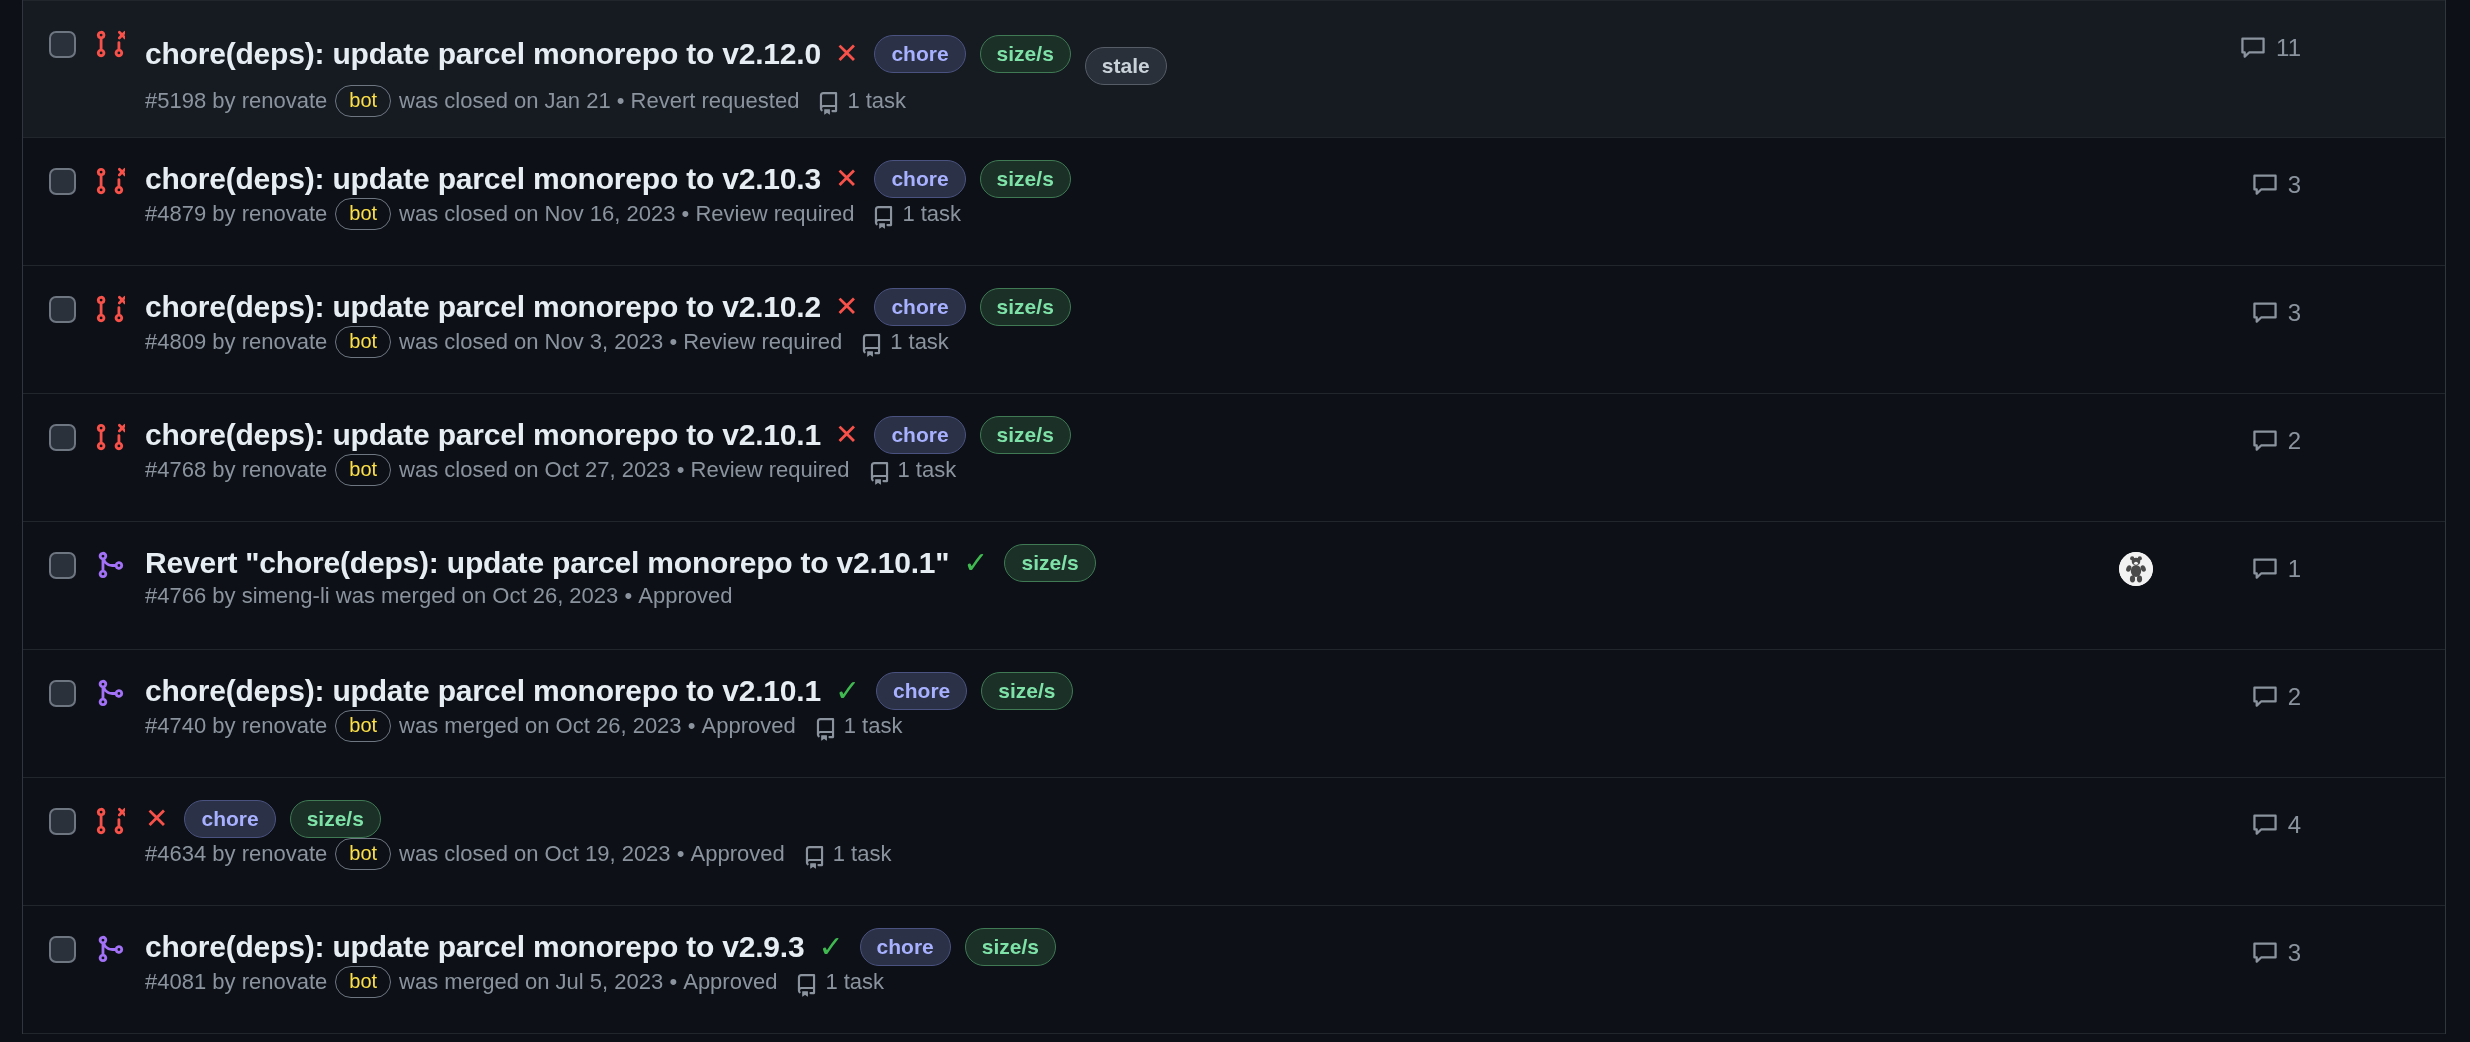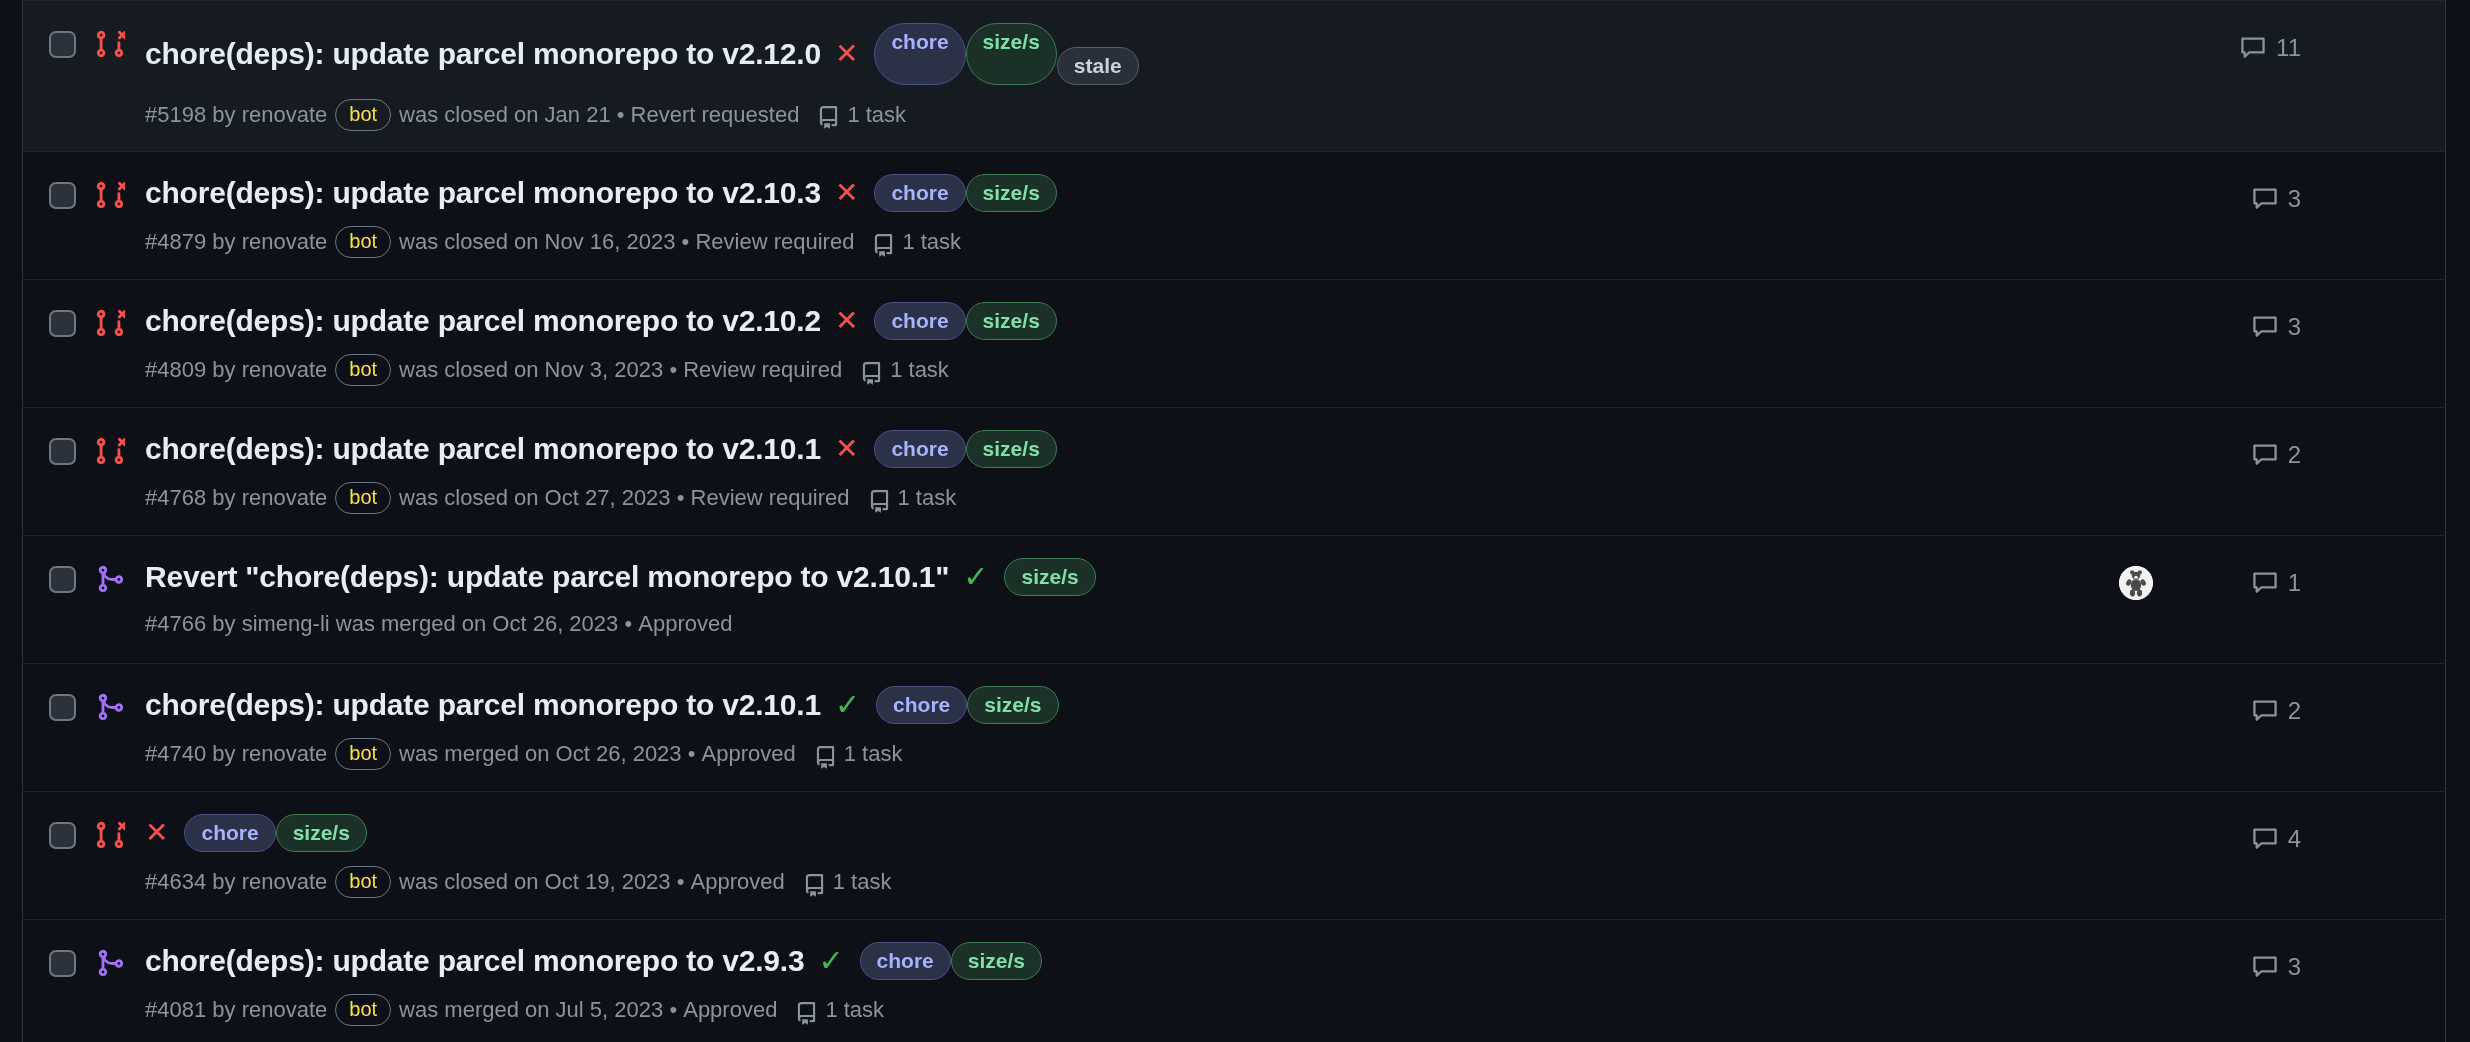--- a/index.html
+++ b/index.html
@@ -89,21 +89,21 @@
     display: inline-block;
   }
   .xmark {
     font-size: 28px;
     color: #f85149;
     font-weight: 400;
     margin-right: 16px;
     line-height: 1;
     display: inline-block;
   }
-  .labels { display: inline-flex; }
+  .labels { display: inline-flex; align-items: center; gap: 14px; }
   .label {
     display: inline-block;
     font-size: 21px;
     font-weight: bold;
     padding: 5px 16px 6px 16px;
     border-radius: 999px;
     line-height: 1.2;
     white-space: nowrap;
   }
   .label.chore {
@@ -117,21 +117,20 @@
     border: 1px solid #3f7a55;
   }
   .label.stale {
     color: #c9d1d9;
     background: #2a3039;
     border: 1px solid #565d66;
     margin-top: 24px;
   }
 
   .meta {
-    margin-top: 14px;
     font-size: 22px;
     color: #8b949e;
     display: flex;
     align-items: center;
     flex-wrap: wrap;
     line-height: 1.3;
   }
   .meta .seg { white-space: pre; }
   .botchip {
     display: inline-block;

